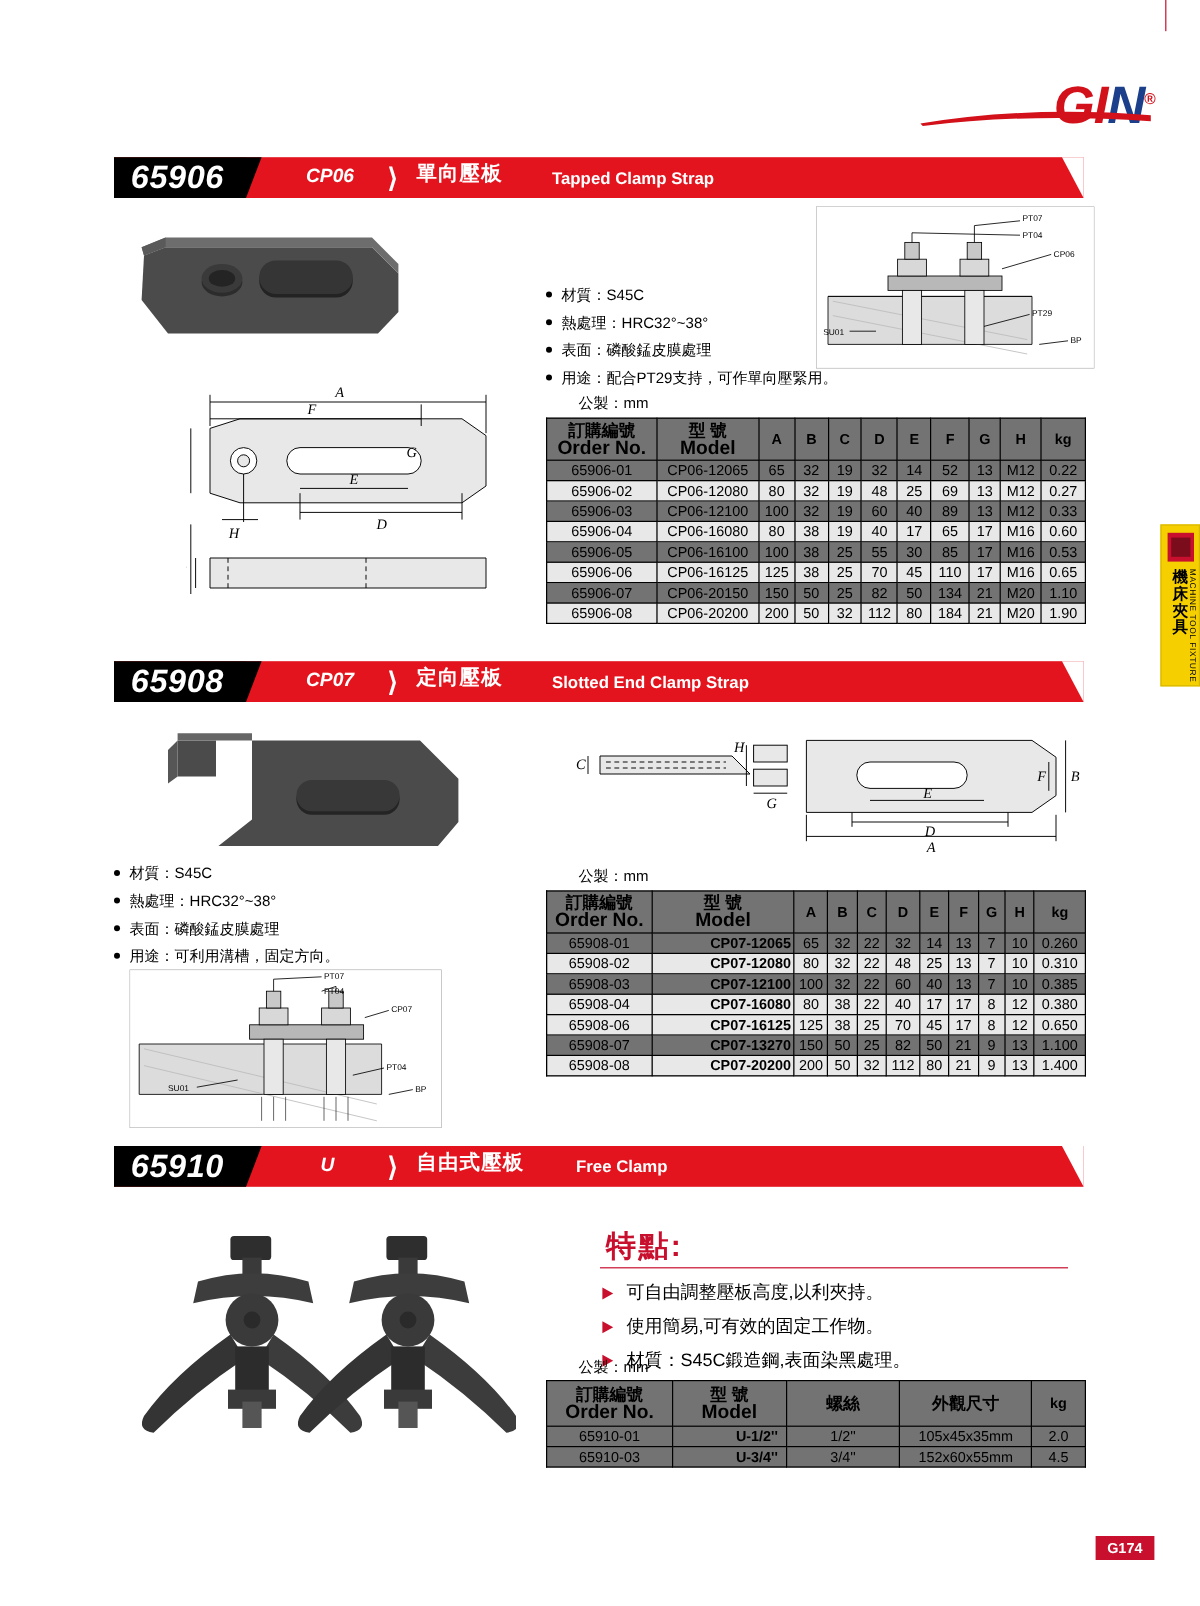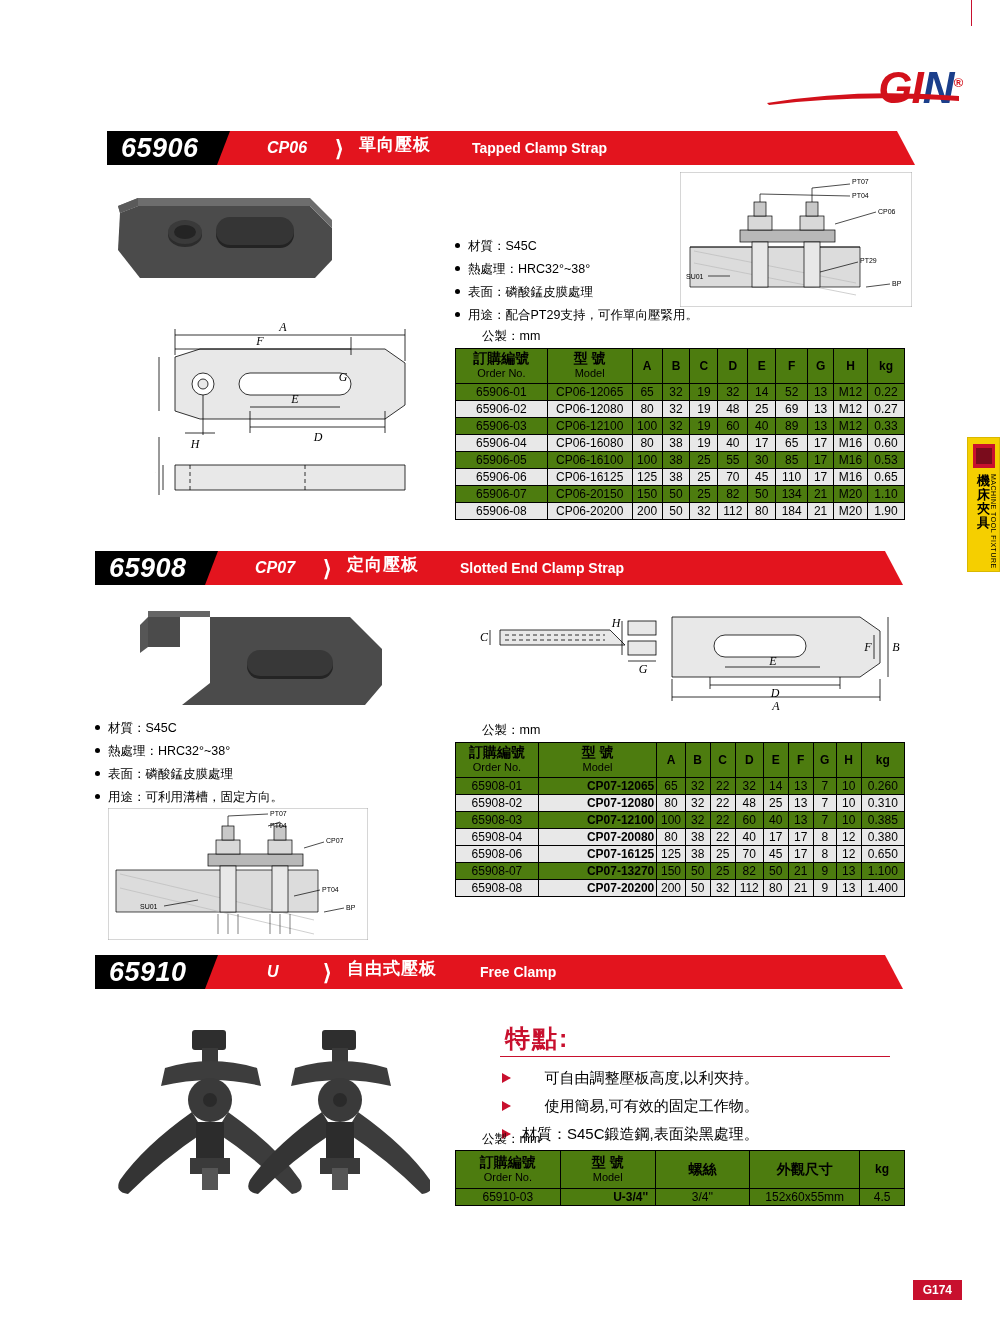--- a/index.html
+++ b/index.html
@@ -142,36 +142,36 @@
   .bullets ul { margin: 0; padding: 0; }
 
   
   .unit-note { position: absolute; font-size: 12.5px; }
 
   
   table.spec {
     position: absolute;
     border-collapse: collapse;
     font-size: 12px;
-    background: #4d7c0f;
+    background: #737373;
   }
   table.spec th, table.spec td {
     border: 1px solid #000;
     text-align: center;
     padding: 1px 2px;
     white-space: nowrap;
   }
   table.spec thead th {
     font-weight: bold;
     font-size: 12px;
     padding: 2px 3px;
     line-height: 15px;
   }
   table.spec thead .cn { font-size: 14px; display: block; }
-  table.spec thead .en { font-size: 11px; display: block; font-weight: normal; }
+  table.spec thead .en { font-size: 16px; display: block; font-weight: bold; }
   table.spec tbody tr.alt { background: #e8e8e8; }
   table.spec td.ord { font-weight: normal; }
   table.spec td.model-b { font-weight: bold; padding-left: 48px; }
 
   
   .side-tab {
     position: absolute;
     right: 0; top: 437px;
     width: 33px; height: 135px;
     background: #f5cf00;
@@ -218,21 +218,20 @@
     position: absolute;
     height: 1px;
     background: #c8102e;
   }
   .feat-list { position: absolute; font-size: 15px; line-height: 28px; }
   .feat-list li {
     list-style: none;
     position: relative;
     padding-left: 22px;
     white-space: nowrap;
-    text-align: right;
   }
   .feat-list li::before {
     content: "";
     position: absolute;
     left: 2px; top: 9px;
     border-left: 9px solid #c8102e;
     border-top: 5px solid transparent;
     border-bottom: 5px solid transparent;
   }
   .feat-list ul { margin: 0; padding: 0; }
@@ -259,21 +258,21 @@
 
 <div class="logo">
   <div class="logo-text">
     <span>GI</span><span class="blue">N</span><span class="logo-sup">®</span>
   </div>
   <svg width="215" height="14" style="position:absolute;left:0;top:30px;">
     <path d="M20 11 Q 110 -4 212 4 L212 9 Q 110 2 22 13 Z" fill="#d2111b"></path>
   </svg>
 </div>
 
-<div class="sec-header" style="top:131px;margin-left:12px;">
+<div class="sec-header" style="top:131px;">
   <div class="sec-bar"></div>
   <div class="sec-num">65906</div>
   <div class="sec-code" style="left:160px;">CP06</div>
   <div class="sec-sep" style="left:228px;">⟩</div>
   <div class="sec-title-cn" style="left:252px;">單向壓板</div>
   <div class="sec-title-en" style="left:365px;">Tapped  Clamp  Strap</div>
 </div>
 
 <svg class="fig" style="left:110px;top:178px;" width="230" height="130">
   <polygon points="10,35 8,72 30,100 205,100 222,82 222,50 200,28 28,28" fill="#4b4b4b"></polygon>
@@ -665,21 +664,21 @@
       <td>22</td>
       <td>60</td>
       <td>40</td>
       <td>13</td>
       <td>7</td>
       <td>10</td>
       <td>0.385</td>
     </tr>
     <tr class="alt">
       <td class="ord">65908-04</td>
-      <td class="model-b">CP07-20080</td>
+      <td class="model-b">CP07-16080</td>
       <td>80</td>
       <td>38</td>
       <td>22</td>
       <td>40</td>
       <td>17</td>
       <td>17</td>
       <td>8</td>
       <td>12</td>
       <td>0.380</td>
     </tr>
@@ -790,20 +789,27 @@
         <span class="cn">螺絲</span>
       </th>
       <th style="width:110px;">
         <span class="cn">外觀尺寸</span>
       </th>
       <th style="width:45px;">kg</th>
     </tr>
   </thead>
   <tbody>
     <tr>
+      <td class="ord">65910-01</td>
+      <td class="model-b">U-1/2''</td>
+      <td>1/2''</td>
+      <td>105x45x35mm</td>
+      <td>2.0</td>
+    </tr>
+    <tr>
       <td class="ord">65910-03</td>
       <td class="model-b">U-3/4''</td>
       <td>3/4''</td>
       <td>152x60x55mm</td>
       <td>4.5</td>
     </tr>
   </tbody>
 </table>
 
 <div class="page-num">G174</div>

